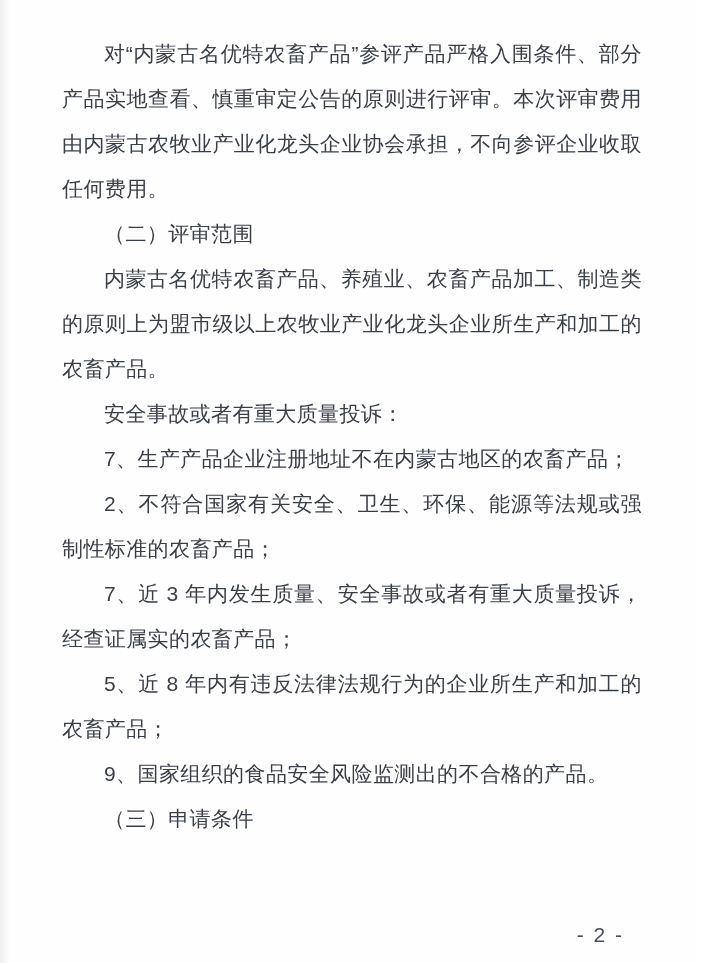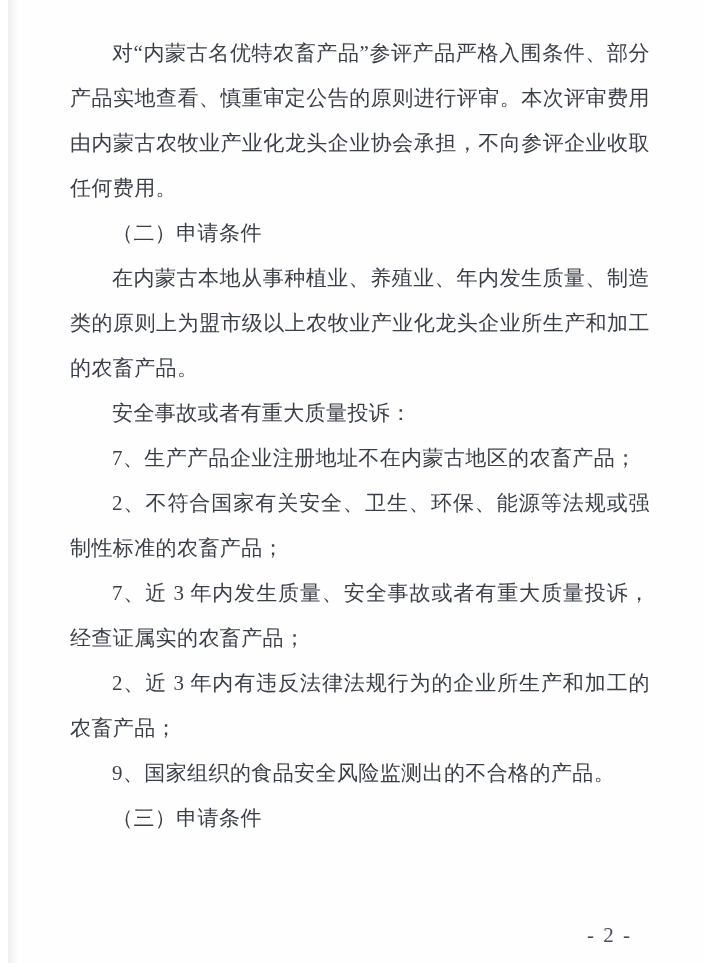--- a/index.html
+++ b/index.html
@@ -7,24 +7,23 @@
     padding: 0;
     background: #ffffff;
   }
   .page {
     position: relative;
     width: 696px;
     height: 963px;
     box-sizing: border-box;
     background: #fefefe;
     color: #3a3f47;
-    font-family: Liberation Serif, serif;
+    font-family: Liberation Sans, sans-serif;
     padding: 31px 54px 0 62px;
     overflow: hidden;
-    margin-left: 8px;
   }
   
   .page::before {
     content: "";
     position: absolute;
     left: 0; top: 0; bottom: 0;
     width: 10px;
     background: linear-gradient(to right, #efefef, rgba(255,255,255,0));
     pointer-events: none;
   }
@@ -48,25 +47,25 @@
     color: #474c55;
     letter-spacing: 2px;
   }
 </style>
 </head>
 <body>
 
 <div class="page">
 
   <p class="para indent">对“内蒙古名优特农畜产品”参评产品严格入围条件、部分产品实地查看、慎重审定公告的原则进行评审。本次评审费用由内蒙古农牧业产业化龙头企业协会承担，不向参评企业收取任何费用。</p>
-  <p class="para indent">（二）申请条件</p>
-  <p class="para indent">在内蒙古本地从事种植业、养殖业、年内发生质量、制造类的原则上为盟市级以上农牧业产业化龙头企业所生产和加工的农畜产品。</p>
+  <p class="para indent">（二）评审范围</p>
+  <p class="para indent">内蒙古名优特农畜产品、养殖业、农畜产品加工、制造类的原则上为盟市级以上农牧业产业化龙头企业所生产和加工的农畜产品。</p>
   <p class="para indent">安全事故或者有重大质量投诉：</p>
   <p class="para indent">7、生产产品企业注册地址不在内蒙古地区的农畜产品；</p>
   <p class="para indent">2、不符合国家有关安全、卫生、环保、能源等法规或强制性标准的农畜产品；</p>
   <p class="para indent">7、近 3 年内发生质量、安全事故或者有重大质量投诉，经查证属实的农畜产品；</p>
-  <p class="para indent">2、近 3 年内有违反法律法规行为的企业所生产和加工的农畜产品；</p>
+  <p class="para indent">5、近 8 年内有违反法律法规行为的企业所生产和加工的农畜产品；</p>
   <p class="para indent">9、国家组织的食品安全风险监测出的不合格的产品。</p>
   <p class="para indent">（三）申请条件</p>
 
   <div class="page-footer">- 2 -</div>
 
 </div>
 
 </body></html>

